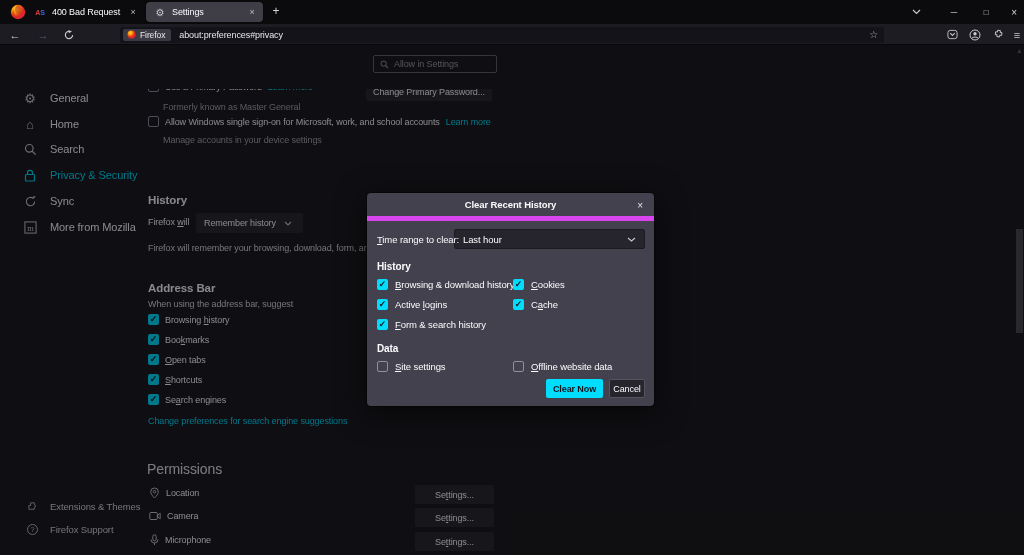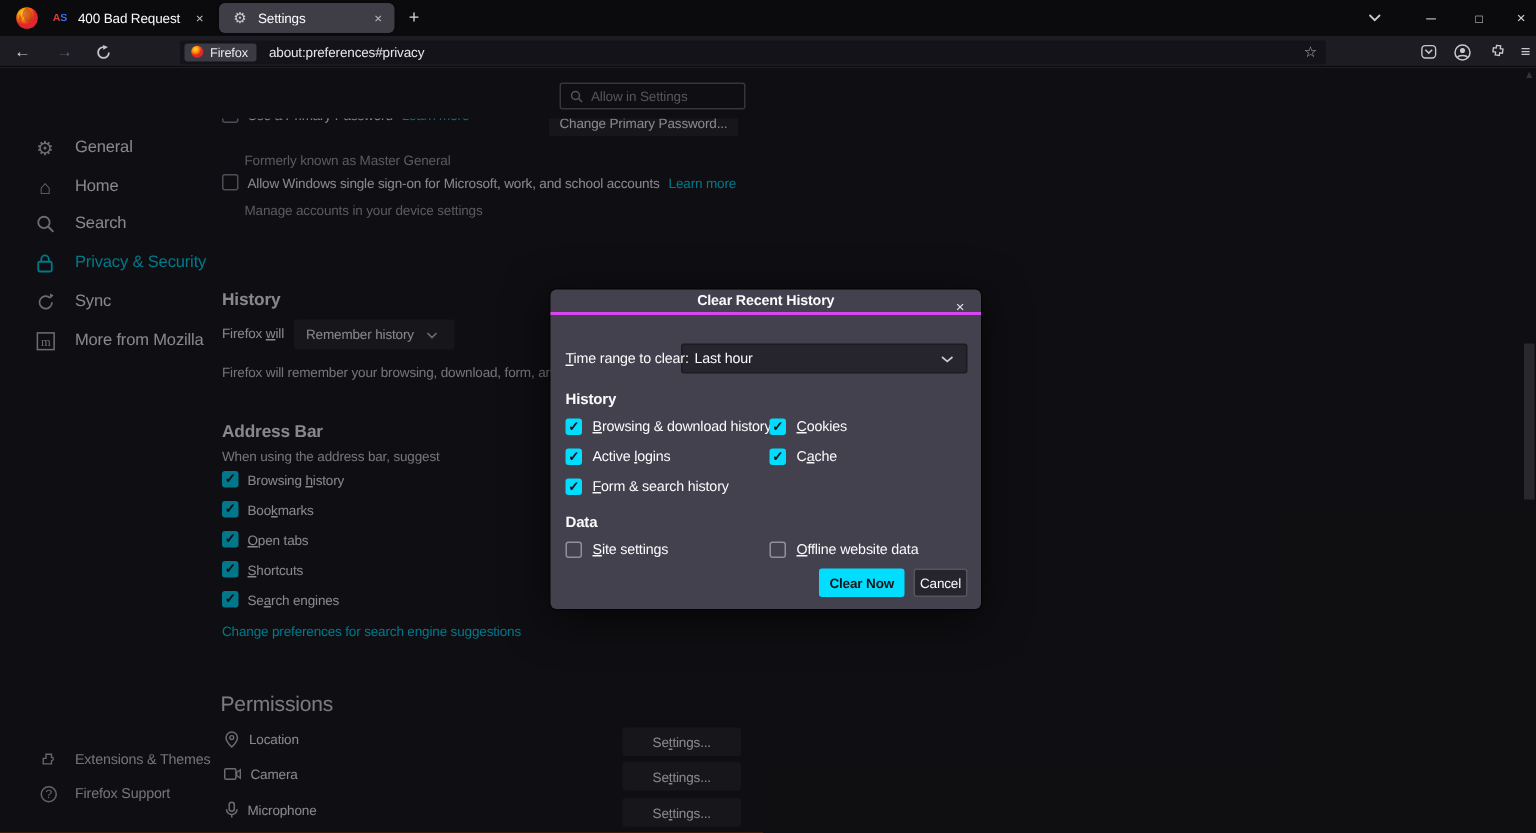--- a/index.html
+++ b/index.html
@@ -1,18 +1,18 @@
 <!DOCTYPE html>
 <html><head>
 <meta charset="utf-8">
 <style>
   * { margin:0; padding:0; box-sizing:border-box; }
   html,body { width:1024px; height:555px; overflow:hidden; background:#000; }
   body { font-family:"Liberation Sans", sans-serif; color:#fbfbfe; letter-spacing:-0.1px; }
-  .window { position:relative; width:1024px; height:555px; background:#f97316; overflow:hidden; }
+  .window { position:relative; width:1024px; height:555px; background:#d946ef; overflow:hidden; }
 
   
   .titlebar { position:absolute; left:0; top:0; width:1024px; height:24px; background:#0b0b0d; }
   .fx-logo { position:absolute; left:10px; top:4px; width:16px; height:16px; }
   .tab { position:absolute; top:0; height:24px; display:flex; align-items:center; font-size:9px; color:#fbfbfe; }
   .tab.inactive { left:26px; width:118px; }
   .tab.active { left:146px; width:117px; top:2px; height:20px; background:#3f3e47; border-radius:4px; box-shadow:0 0 2px rgba(0,0,0,.5); }
   .tab .fav { width:12px; height:12px; margin:0 6px 0 8px; flex:0 0 auto; display:flex; align-items:center; justify-content:center; }
   .fav-as { font-size:7px; font-weight:bold; letter-spacing:0; background:linear-gradient(90deg,#e0393e 45%,#3a6df0 55%); -webkit-background-clip:text; background-clip:text; color:transparent; }
   .tab .t-title { flex:1; overflow:hidden; white-space:nowrap; }
@@ -56,31 +56,31 @@
   .cb.un { border:1px solid #8f8f9d; background:transparent; }
   .cb.checked { background:#00ddff; color:#15141a; font-size:9px; font-weight:bold; line-height:1; }
   .cb-row { display:flex; align-items:center; gap:6px; }
   .ak { text-decoration:underline; text-underline-offset:1px; }
   .btn { background:#2b2a33; border-radius:2px; color:#fbfbfe; font-size:9px; display:flex; align-items:center; justify-content:center; }
   .dropdown { background:#2b2a33; border-radius:2px; font-size:9px; color:#fbfbfe; display:flex; align-items:center; padding:0 8px; gap:8px; }
 
   .find-box { position:absolute; left:373px; top:10px; width:124px; height:18px; border:1px solid #62626c; border-radius:2px; display:flex; align-items:center; gap:5px; padding:0 6px; z-index:1; }
   .find-box .ph { font-size:9px; color:#9d9da5; }
 
-  .clip-row { position:absolute; left:148px; top:34px; width:350px; height:12px; overflow:hidden; z-index:1;text-align:center; }
+  .clip-row { position:absolute; left:148px; top:44px; width:350px; height:12px; overflow:hidden; z-index:1;text-align:center; }
   .clip-inner { position:absolute; left:0; top:-8px; display:flex; align-items:center; gap:6px; }
   .clip-btn { position:absolute; left:218px; top:-6px; width:126px; height:18px; }
 
   .scrollbar { position:absolute; right:0; top:0; width:9px; height:510px; z-index:1; }
   .sb-arrow { position:absolute; left:1px; top:2px; color:#5f5f66; font-size:7px; }
   .sb-thumb { position:absolute; left:1px; top:184px; width:7px; height:104px; background:#4d4d54; }
 
   
   .dialog { position:absolute; left:367px; top:148px; width:287px; height:213px; background:#42414d; border-radius:4px; box-shadow:0 6px 30px rgba(0,0,0,.65), 0 0 0 1px rgba(0,0,0,.35); z-index:10; }
-  .dlg-titlebar { position:absolute; left:0; top:0; width:100%; height:17px; border-bottom:2px solid #d946ef; display:flex; align-items:center; justify-content:center; }
+  .dlg-titlebar { position:absolute; left:0; top:0; width:100%; height:28px; border-bottom:5px solid #d946ef; display:flex; align-items:center; justify-content:center; }
   .dlg-title { font-size:9.5px; font-weight:bold; color:#fbfbfe; }
   .dlg-close { position:absolute; right:7px; top:5px; width:14px; height:14px; display:flex; align-items:center; justify-content:center; color:#e3e3e8; font-size:10px; }
   .dlg-lbl { font-size:9.5px; color:#fbfbfe; }
   .dlg-h { font-size:10px; font-weight:bold; color:#fbfbfe; }
   .dlg-select { position:absolute; left:87px; top:36px; width:191px; height:20px; background:#26252e; border:1px solid #1c1b22; border-radius:2px; display:flex; align-items:center; padding:0 8px; font-size:9.5px; }
   .dlg-select svg { margin-left:auto; }
   .dlg-cbrow { position:absolute; display:flex; align-items:center; gap:7px; font-size:9.5px; }
   .btn-primary { position:absolute; left:179px; top:186px; width:57px; height:19px; background:#00ddff; color:#15141a; font-weight:bold; font-size:9px; border-radius:2px; display:flex; align-items:center; justify-content:center; }
   .btn-cancel { position:absolute; left:242px; top:186px; width:36px; height:19px; background:#26252e; border:1px solid #56555e; border-radius:2px; font-size:9px; display:flex; align-items:center; justify-content:center; }
 

